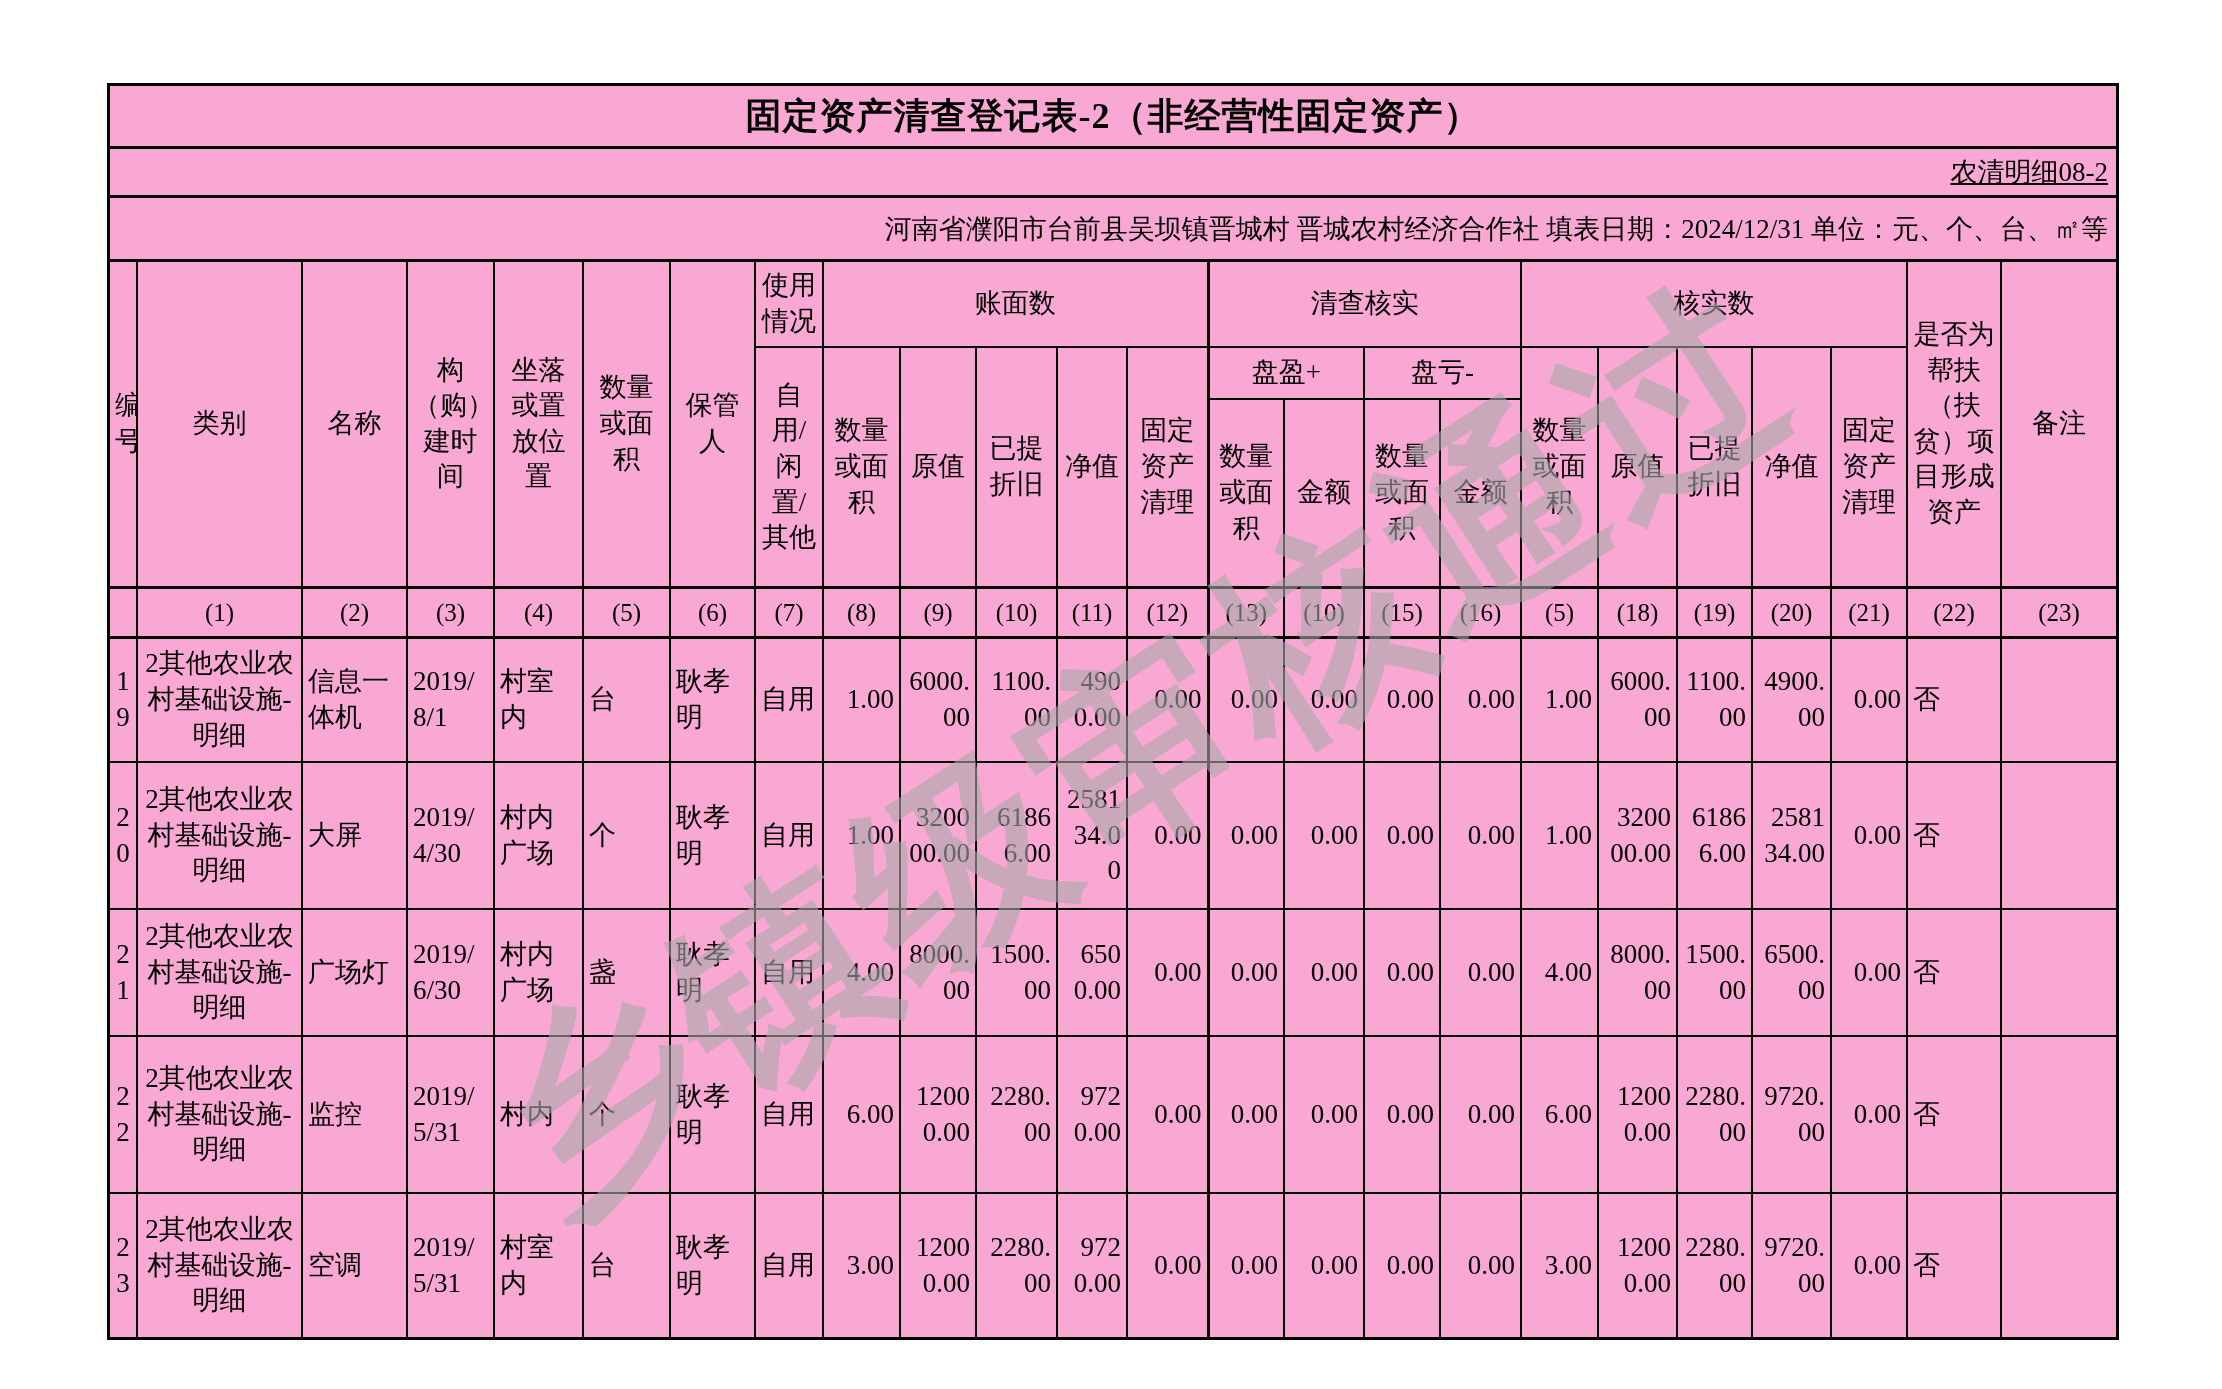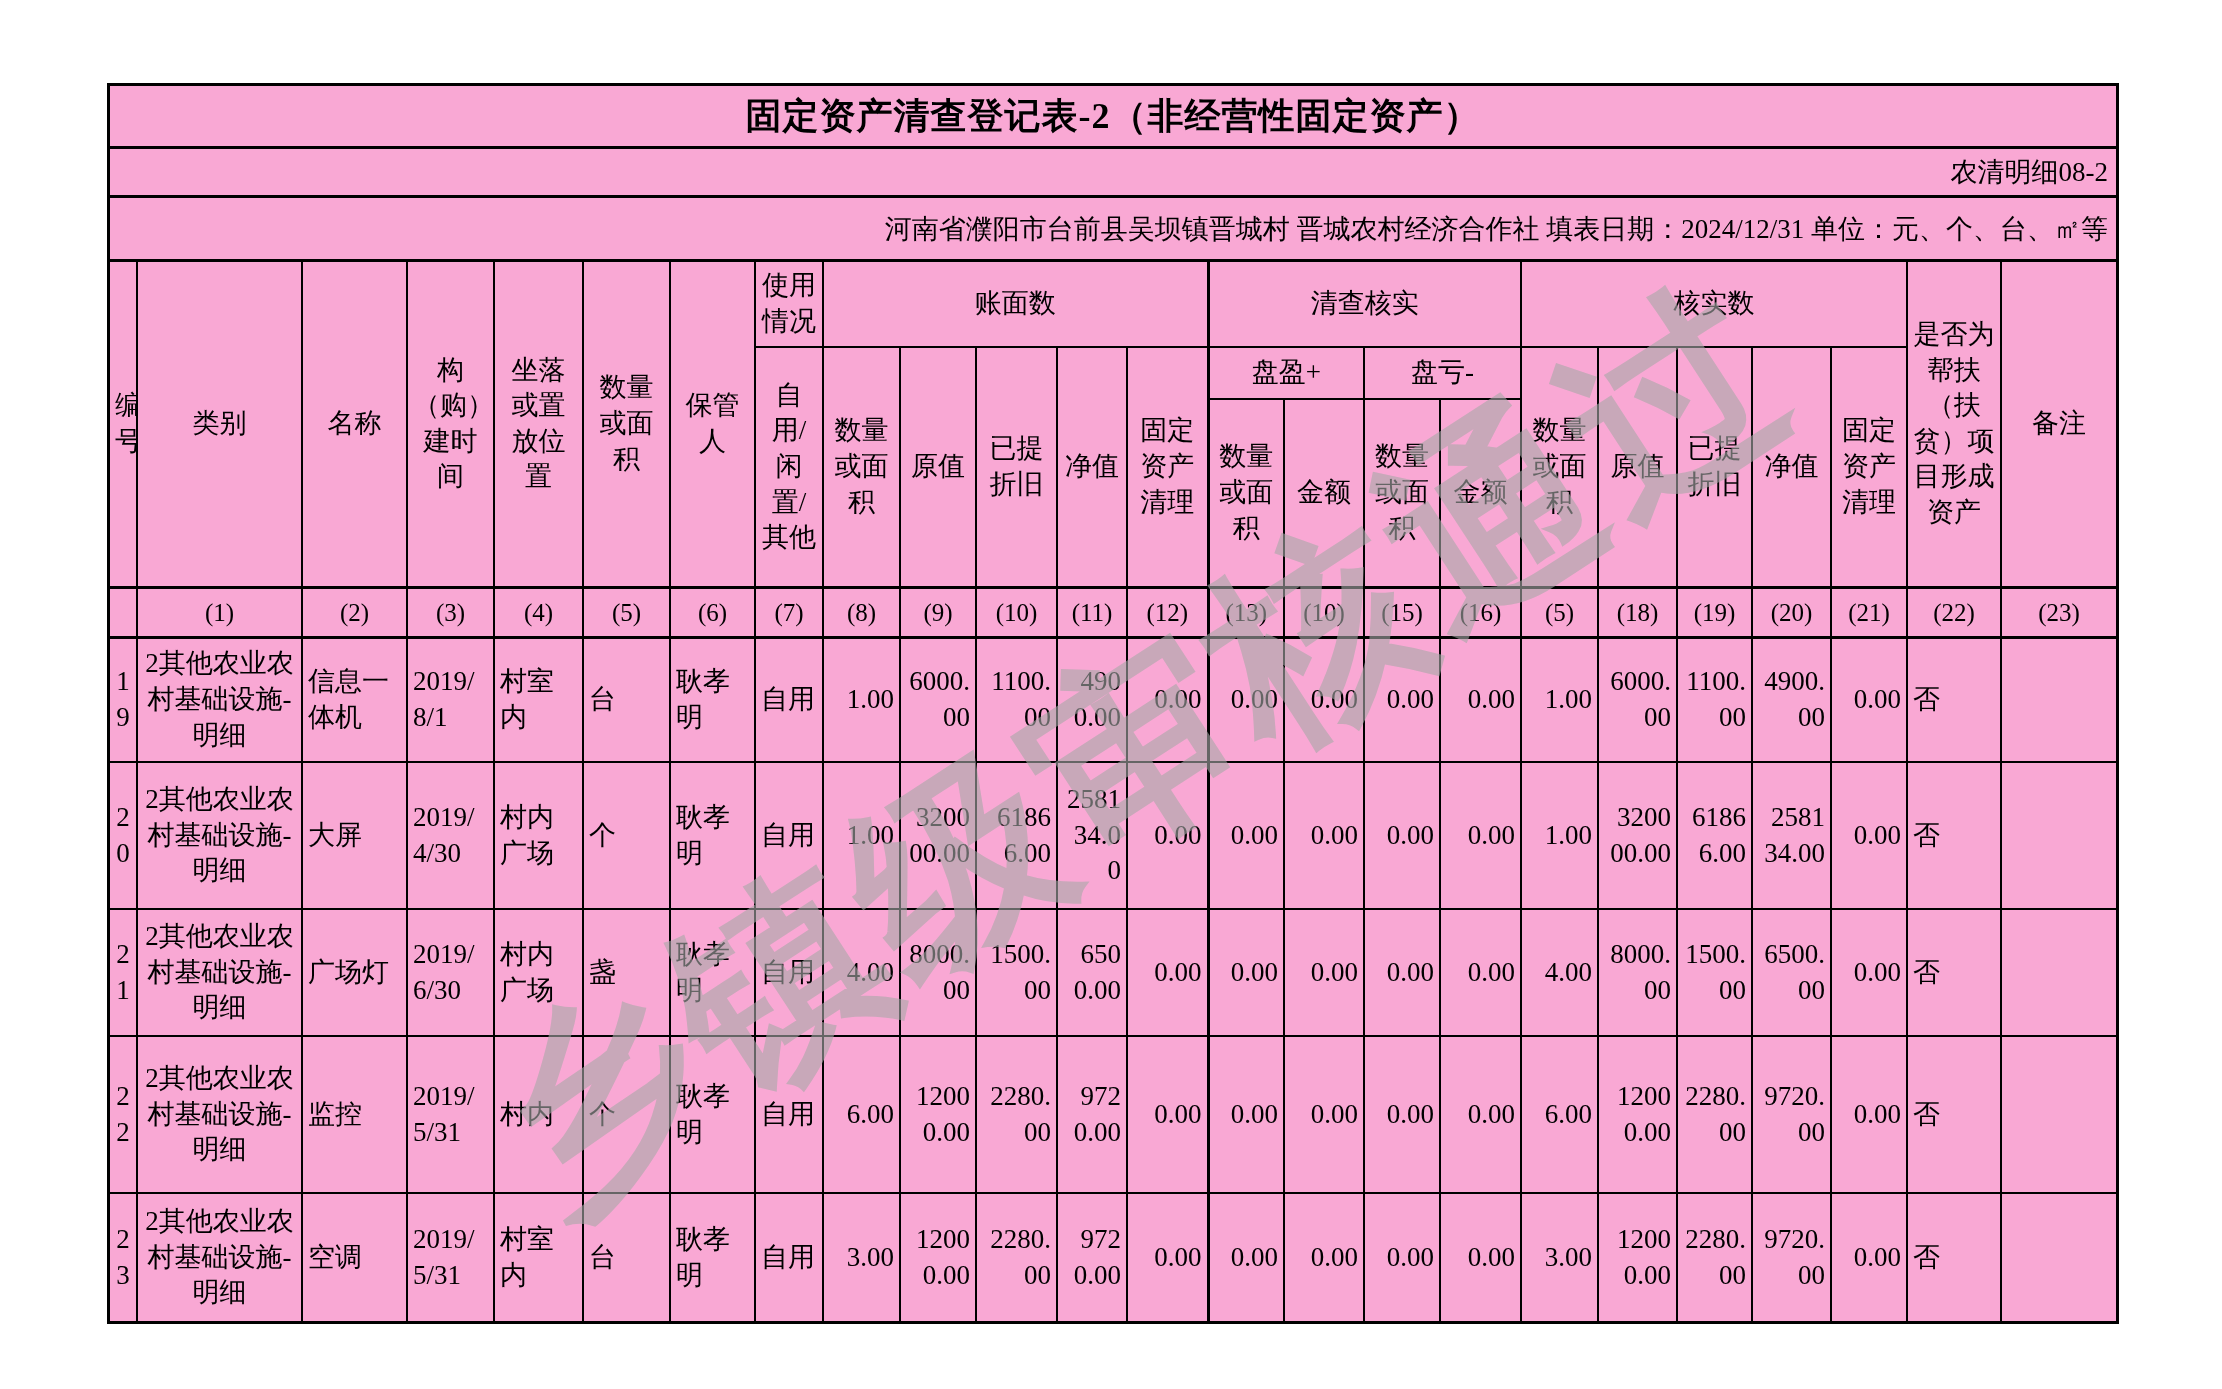--- a/index.html
+++ b/index.html
@@ -12,21 +12,21 @@
     border:3px solid #000;background:#f9a8d4;
   }
   .title-row{
     height:60px;border-bottom:3px solid #000;
     display:flex;align-items:center;justify-content:center;
     font-size:36px;font-weight:bold;letter-spacing:1px;
   }
   .note-row{
     height:49px;border-bottom:3px solid #000;box-sizing:border-box;
     display:flex;align-items:center;justify-content:flex-end;
-    font-size:27px;padding-right:8px;
+    font-size:27px;padding-right:8px;text-decoration:underline;
   }
   .info-row{
     height:64px;border-bottom:3px solid #000;box-sizing:border-box;
     display:flex;align-items:center;justify-content:flex-end;
     font-size:27px;padding-right:8px;
   }
   table.asset{
     width:2006px;table-layout:fixed;border-collapse:collapse;border:hidden;
     font-size:27px;
   }
@@ -36,21 +36,21 @@
     word-break:break-all;
   }
   table.asset th{text-align:center;}
   tr.rA{height:85px;} tr.rB{height:52px;} tr.rC{height:188px;}
   tr.nums{height:50px;}
   tr.nums td{
     text-align:center;font-size:25px;
     border-top:3px solid #000;border-bottom:3px solid #000;
   }
   tr.d1{height:125px;margin-left:45px;} tr.d2{height:147px;} tr.d3{height:127px;}
-  tr.d4{height:157px;} tr.d5{height:128px;}
+  tr.d4{height:157px;} tr.d5{height:144px;}
   td.c{text-align:center;}
   td.l{text-align:left;}
   td.r{text-align:right;padding-right:6px;}
   .thickL{border-left-width:3px !important;}
   .watermark{
     position:absolute;left:340px;top:600px;width:1600px;height:300px;
     display:flex;align-items:center;justify-content:center;
     transform:rotate(-33deg);transform-origin:center center;
     font-size:205px;font-weight:bold;color:#a8a8a8;opacity:0.6;
     letter-spacing:8px;white-space:nowrap;pointer-events:none;z-index:5;

